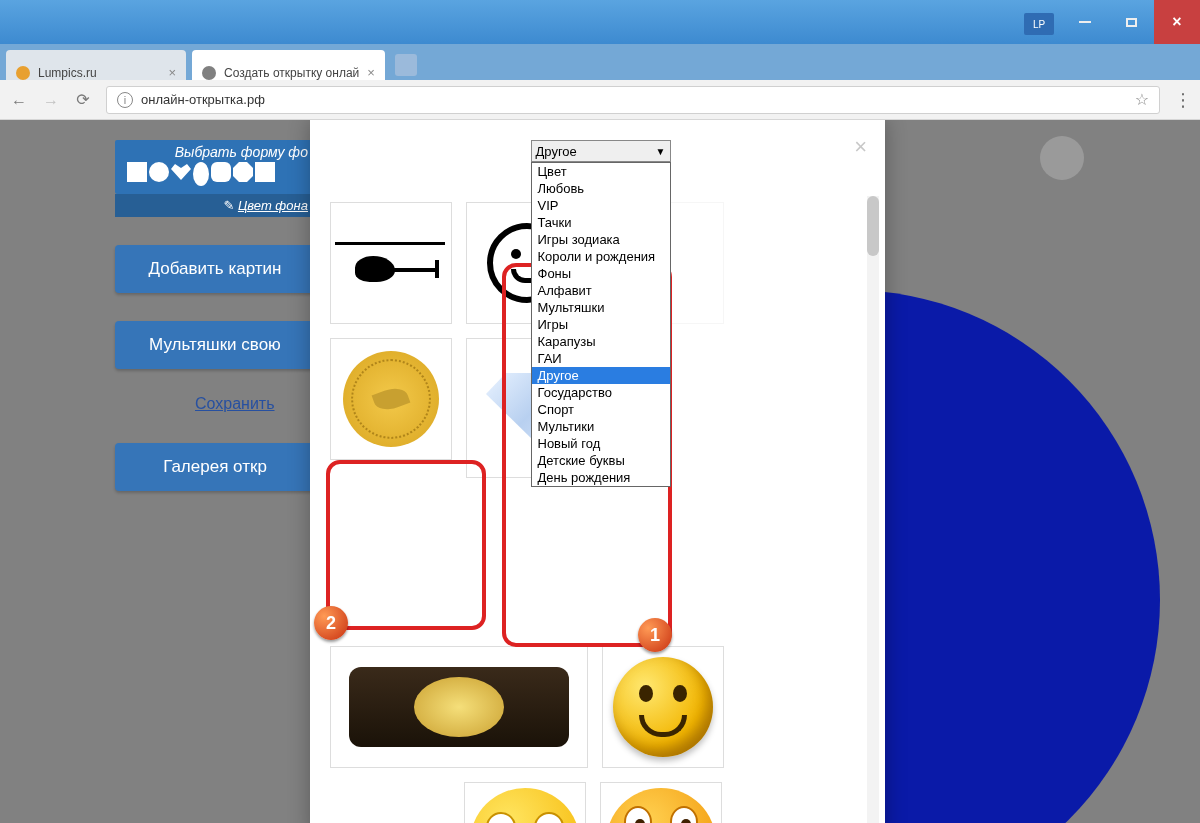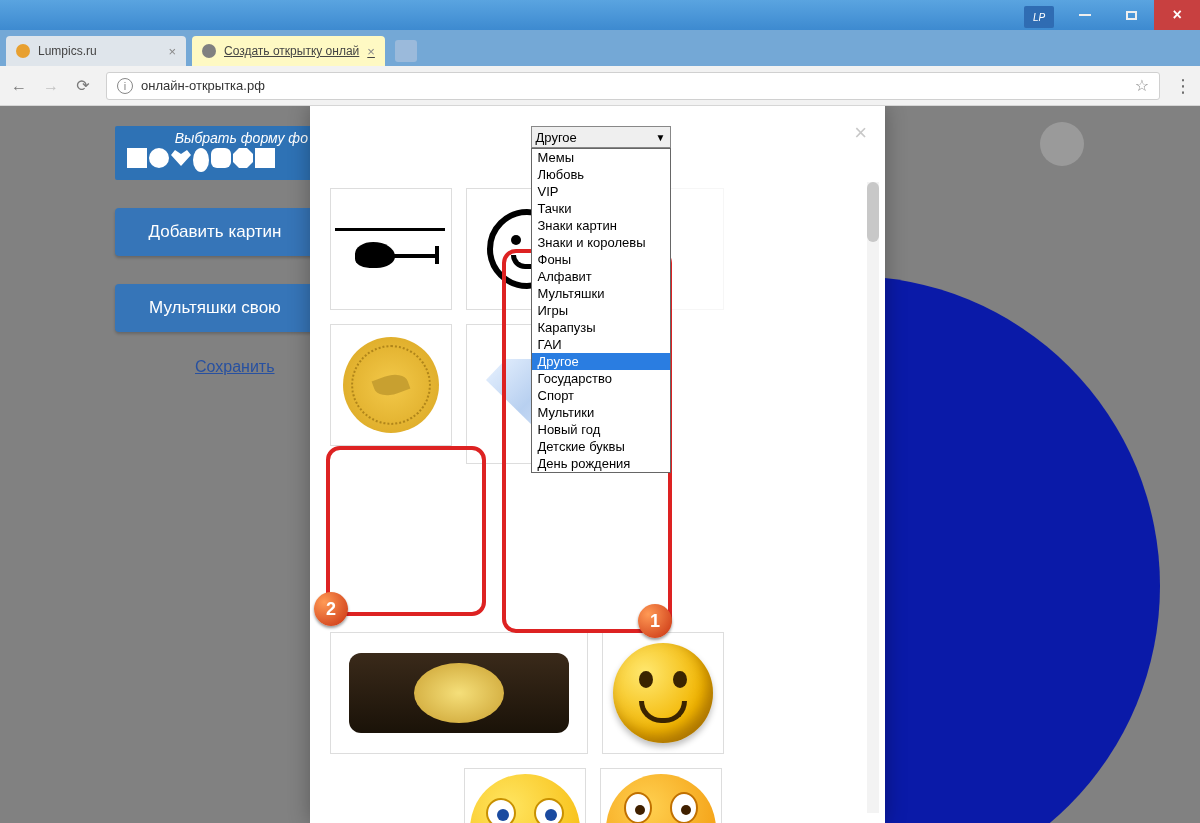--- a/index.html
+++ b/index.html
@@ -1,33 +1,33 @@
 <!DOCTYPE html>
 <html><head>
 <meta charset="utf-8">
 <style>
   * { box-sizing: border-box; }
   html, body { margin:0; padding:0; font-family: "Segoe UI", Arial, sans-serif; }
   body { background:#fff; width:1200px; height:823px; overflow:hidden; }
 
   
-  .win-titlebar { height:30px; background:linear-gradient(#5aa4e0,#3d8ad0); display:flex; align-items:center; justify-content:flex-end; padding:0 0 0 20px; color:#fff; font-size:12px;font-style:italic; }
+  .win-titlebar { height:44px; background:linear-gradient(#5aa4e0,#3d8ad0); display:flex; align-items:center; justify-content:flex-end; padding:0 0 0 20px; color:#fff; font-size:12px; }
   .win-controls { display:flex; height:100%; }
   .win-btn-badge { background:#2f6cb3; color:#fff; width:30px; height:22px; display:flex; align-items:center; justify-content:center; font-size:10px; margin-top:4px; border-radius:2px; }
   .win-btn { width:46px; height:100%; display:flex; align-items:center; justify-content:center; font-size:14px; color:#fff; }
   .win-btn.close { background:#c84040; }
   .win-btn.min, .win-btn.max { }
   .win-icon-line { width:12px; height:2px; background:#eee; }
   .win-icon-sq { width:11px; height:9px; border:2px solid #eee; }
   .win-icon-x { font-weight:bold; font-size:16px; }
 
   
   .chrome-tabs { background:#74a8d6; height:36px; display:flex; align-items:flex-end; padding-left:6px; gap:0; }
-  .tab { height:30px; background:#dfe5eb; border-radius:4px 4px 0 0; display:flex; align-items:center; padding:0 10px; font-size:12px; color:#444; gap:8px; min-width:180px; position:relative; margin-right:6px;}
-  .tab.active { background:#fef9c3;text-decoration:underline; }
+  .tab { height:30px; background:#dfe5eb; border-radius:4px 4px 0 0; display:flex; align-items:flex-end; padding:0 10px; font-size:12px; color:#444; gap:8px; min-width:180px; position:relative; margin-right:6px;}
+  .tab.active { background:#ffffff; }
   .tab .favicon { width:14px; height:14px; border-radius:50%; }
   .tab .close-x { color:#888; font-size:13px; margin-left:auto;}
   .newtab { width:22px; height:22px; margin-left:4px; margin-bottom:4px; background:#9bbadb; border-radius:3px;}
 
   .addr-bar { height:40px; background:#f2f2f2; border-bottom:1px solid #d6d6d6; display:flex; align-items:center; padding:0 10px; gap:14px;}
   .nav-icon { color:#7a7a7a; font-size:16px; width:18px; text-align:center;}
   .addr-input { flex:1; height:28px; border:1px solid #d0d0d0; border-radius:3px; display:flex; align-items:center; padding:0 10px; font-size:13px; color:#333; gap:8px; background:#fff;}
   .addr-input .info { width:16px;height:16px;border:1.5px solid #888;border-radius:50%;display:flex;align-items:center;justify-content:center;font-size:11px;color:#888;}
   .star { color:#888; font-size:16px; margin-left:auto;}
   .menu-dots { font-size:18px; color:#666; letter-spacing:-2px;}
@@ -157,40 +157,44 @@
       <div class="shapes">
         <div class="shape sq"></div>
         <div class="shape circ"></div>
         <div class="shape heart"></div>
         <div class="shape ell"></div>
         <div class="shape flower"></div>
         <div class="shape oct"></div>
         <div class="shape sq"></div>
       </div>
     </div>
+    <div class="colorbg-row">
+      <span>✎ </span><a>Цвет фона</a>
+    </div>
     <div class="side-btn">Добавить картин</div>
     <div class="side-btn">Мультяшки свою</div>
     <a class="save-link">Сохранить</a>
+    <div class="side-btn" style="margin-top:30px">Галерея откр</div>
   </div>
 
   <div class="modal">
     <span class="modal-close">×</span>
 
     <div class="dropdown-wrap">
       <div class="drop-sel">
         <span>Другое</span>
         <span class="arr">▼</span>
       </div>
       <div class="drop-list">
-        <div>Мемы</div>
+        <div>Цвет</div>
         <div>Любовь</div>
         <div>VIP</div>
         <div>Тачки</div>
-        <div>Знаки картин</div>
-        <div>Знаки и королевы</div>
+        <div>Игры зодиака</div>
+        <div>Короли и рождения</div>
         <div>Фоны</div>
         <div>Алфавит</div>
         <div>Мультяшки</div>
         <div>Игры</div>
         <div>Карапузы</div>
         <div>ГАИ</div>
         <div class="sel">Другое</div>
         <div>Государство</div>
         <div>Спорт</div>
         <div>Мультики</div>

